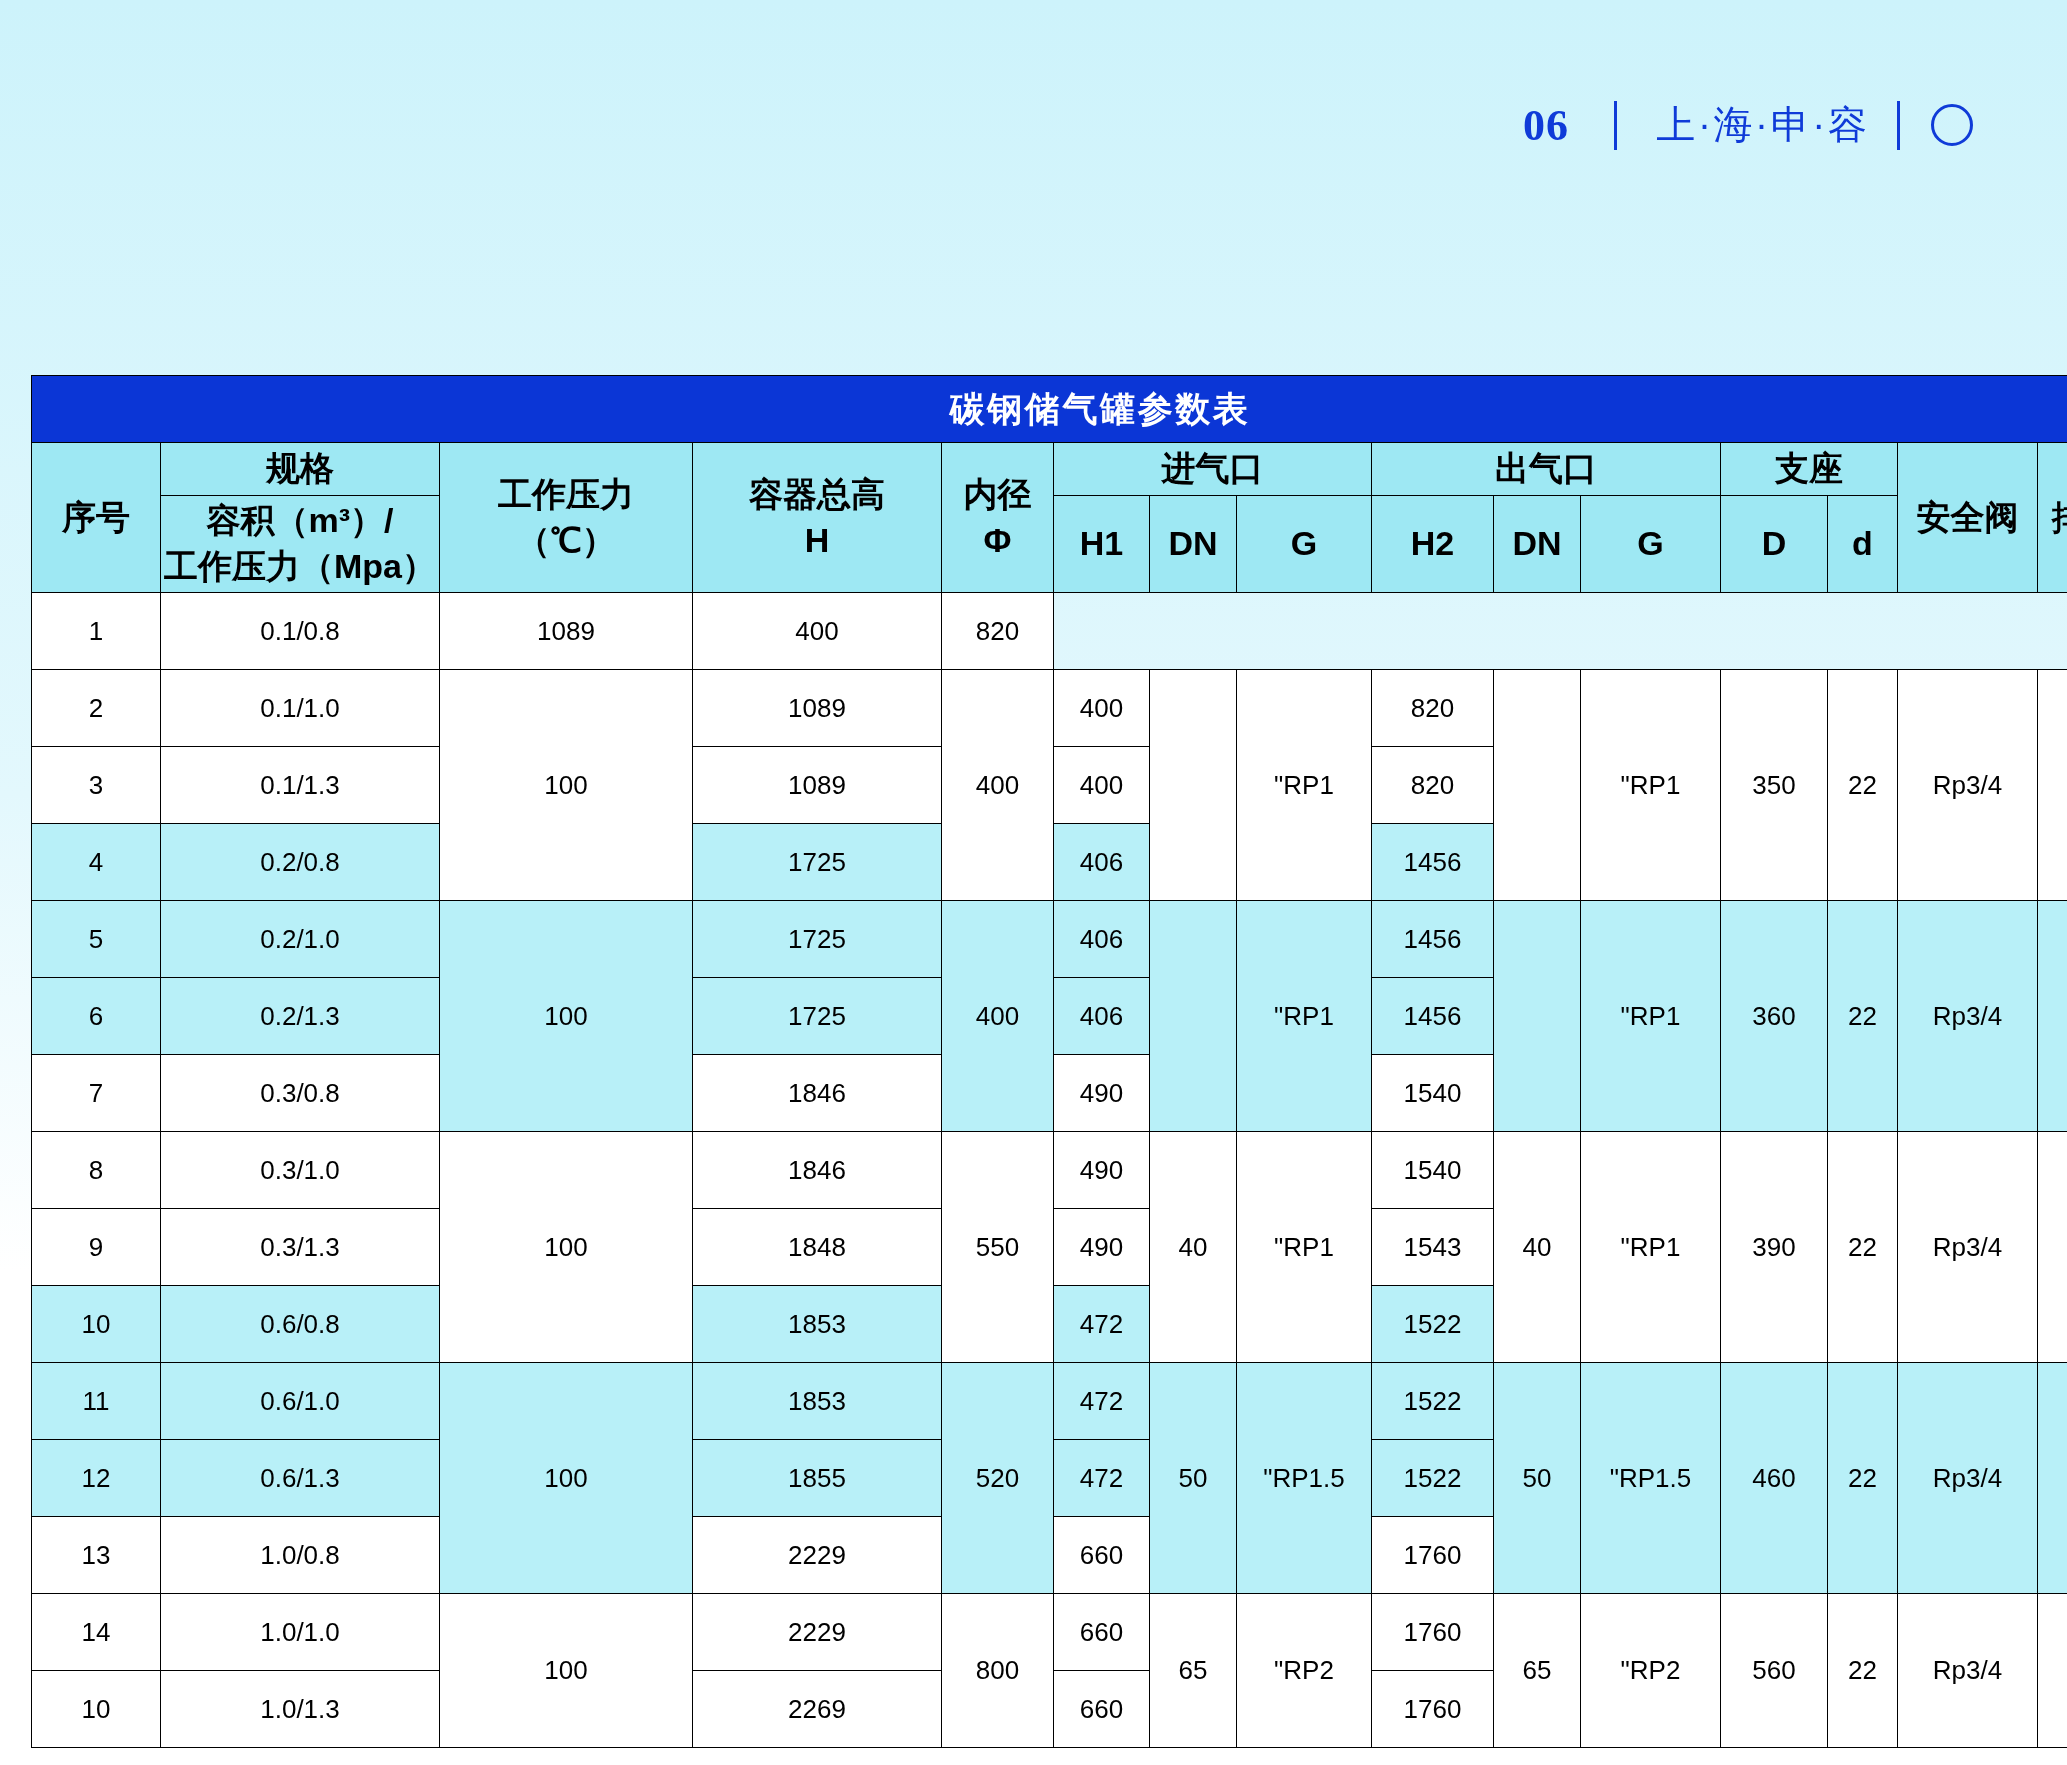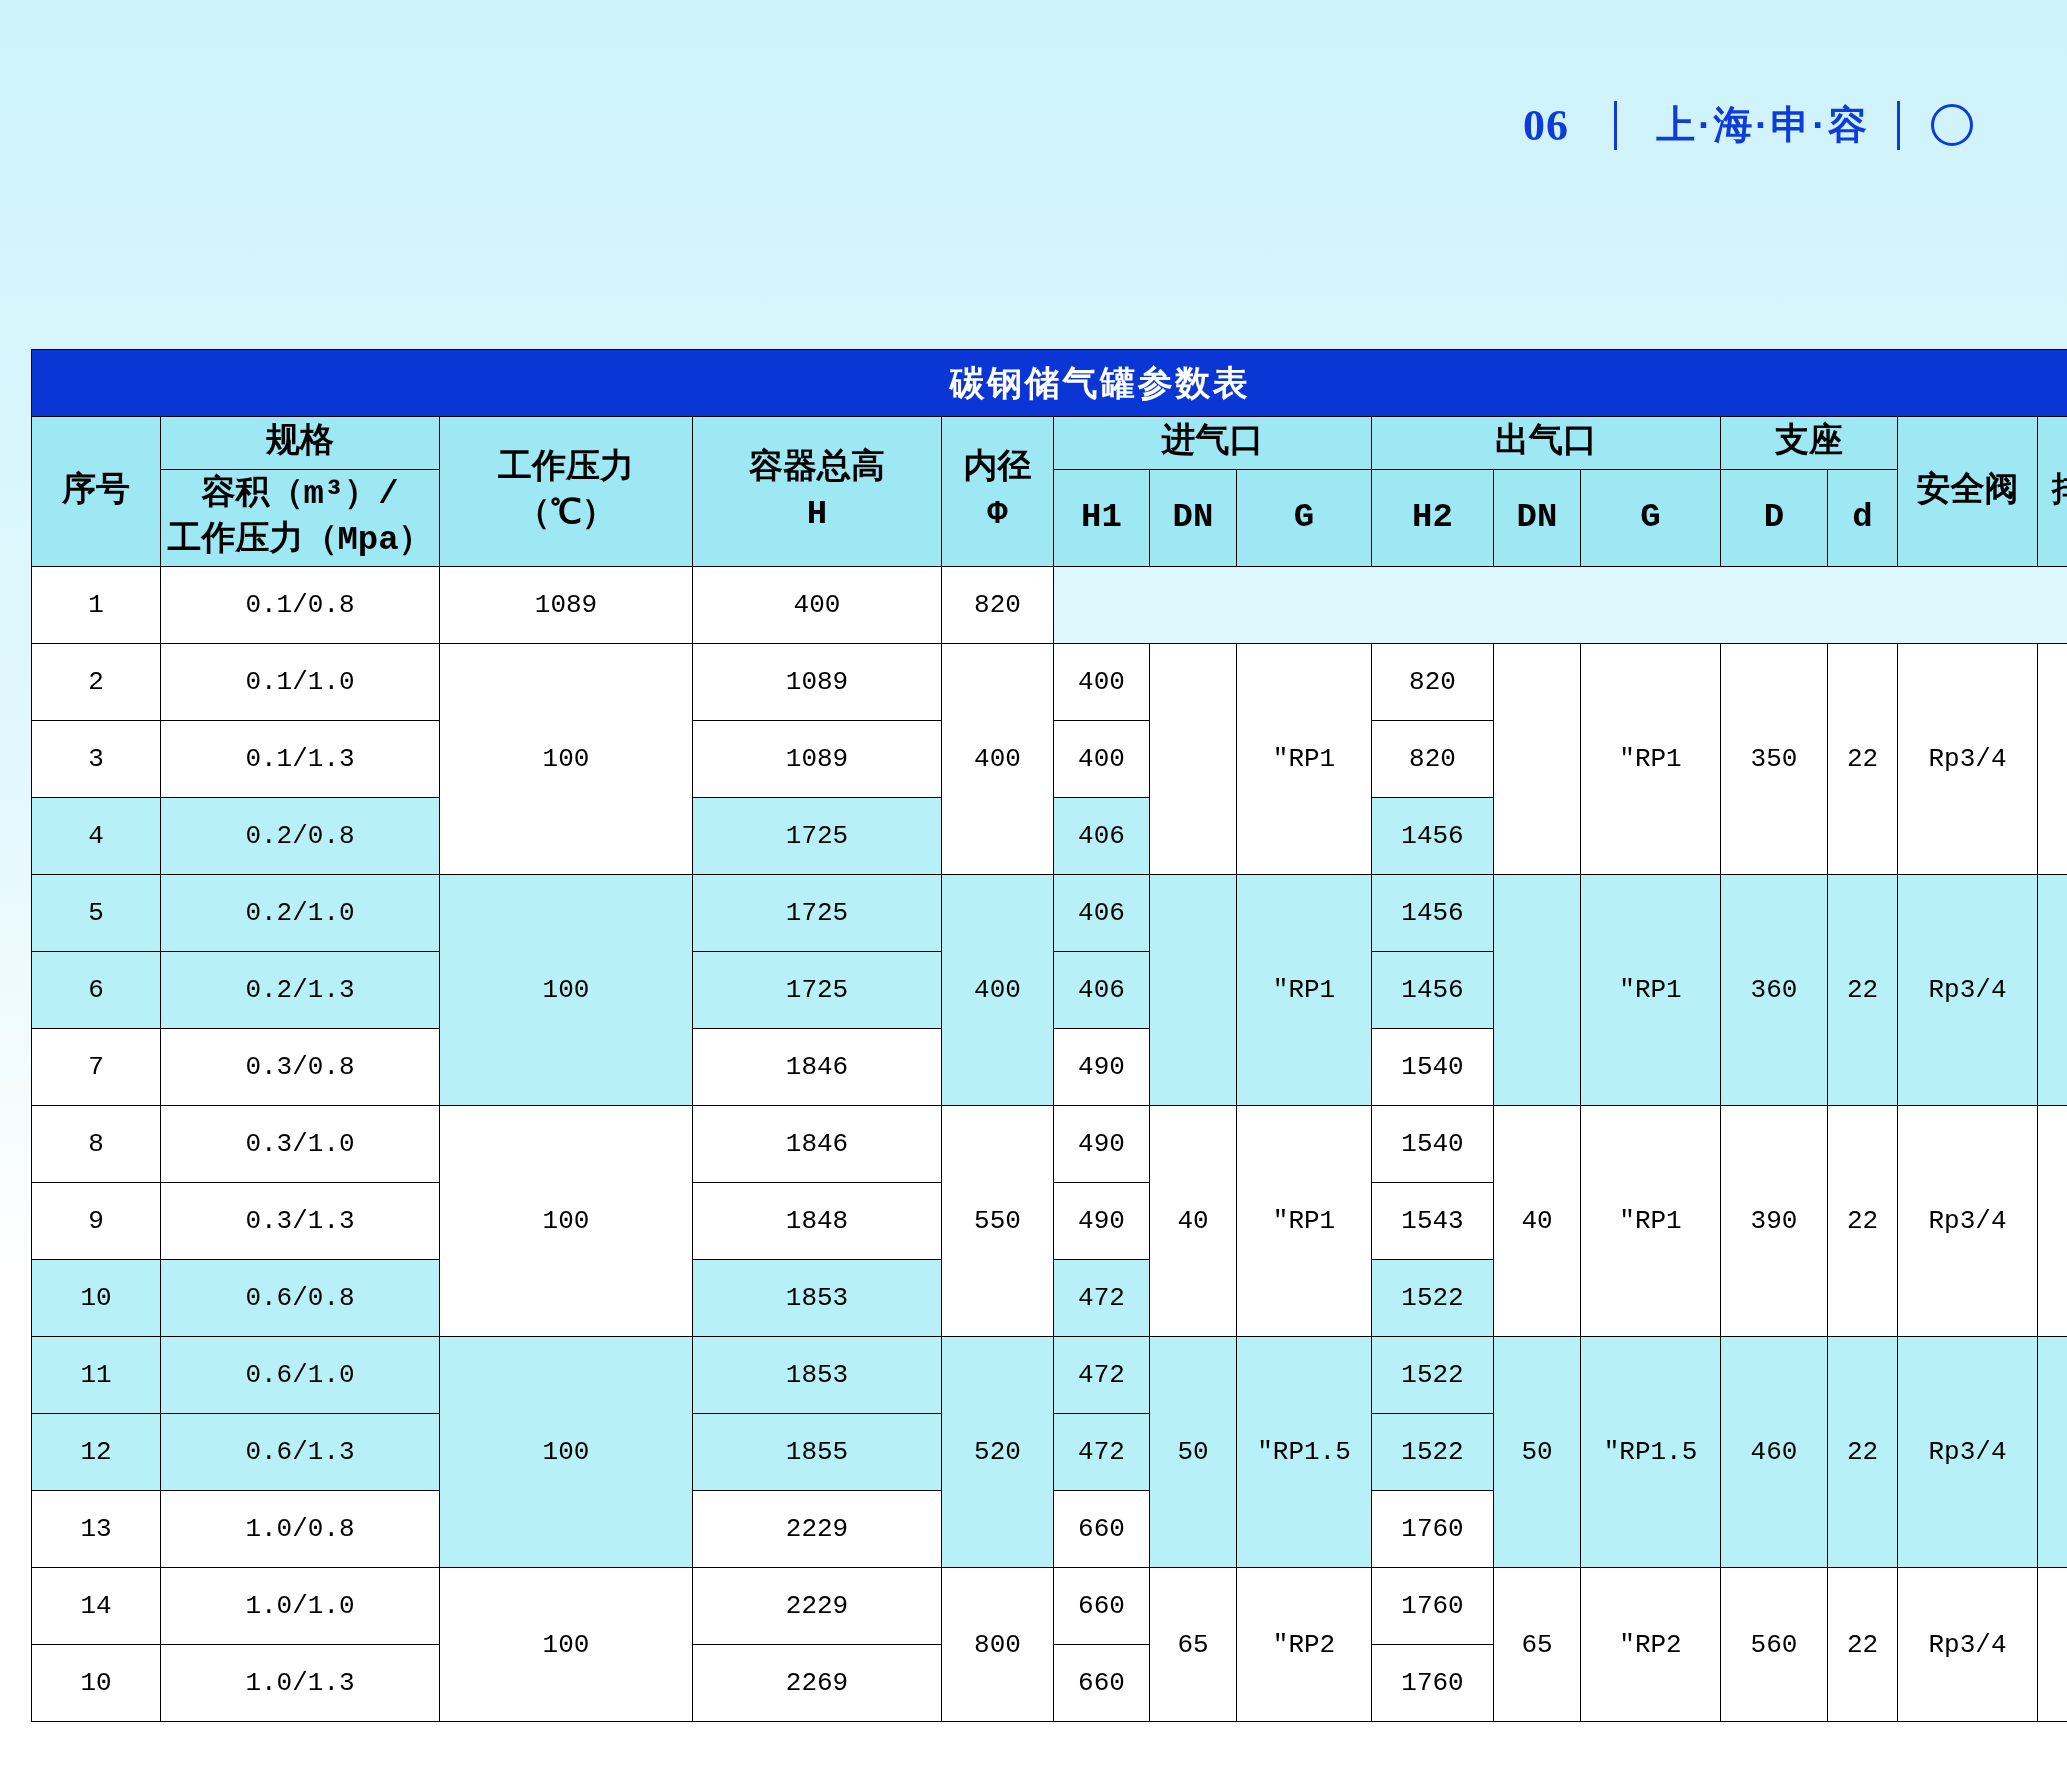--- a/index.html
+++ b/index.html
@@ -36,43 +36,42 @@
   }
   .header .bar {
     width: 3.5px;
     height: 49px;
     background: #0f3bd8;
     margin: 0 31px 0 37px;
   }
   .header .brand {
     color: #0f3bd8;
     font-size: 39px;
-    font-weight: bold;
+    font-weight: normal;
     letter-spacing: 2.6px;
   }
   .header .bar2 {
     width: 3.5px;
     height: 49px;
     background: #0f3bd8;
     margin: 0 23px 0 19px;
   }
   .header .circle {
     width: 42px;
     height: 42px;
     border: 3.5px solid #0f3bd8;
     border-radius: 50%;
     box-sizing: border-box;
   }
 
   .table-wrap {
     position: absolute;
     left: 31px;
-    top: 349px;
+    top: 375px;
     width: 2004px;
-    font-family: Liberation Mono, monospace;
   }
   table.param {
     border-collapse: collapse;
     width: 100%;
     table-layout: fixed;
     font-size: 25px;
     color: #000;
   }
   table.param td, table.param th {
     border: 1.7px solid #000;

